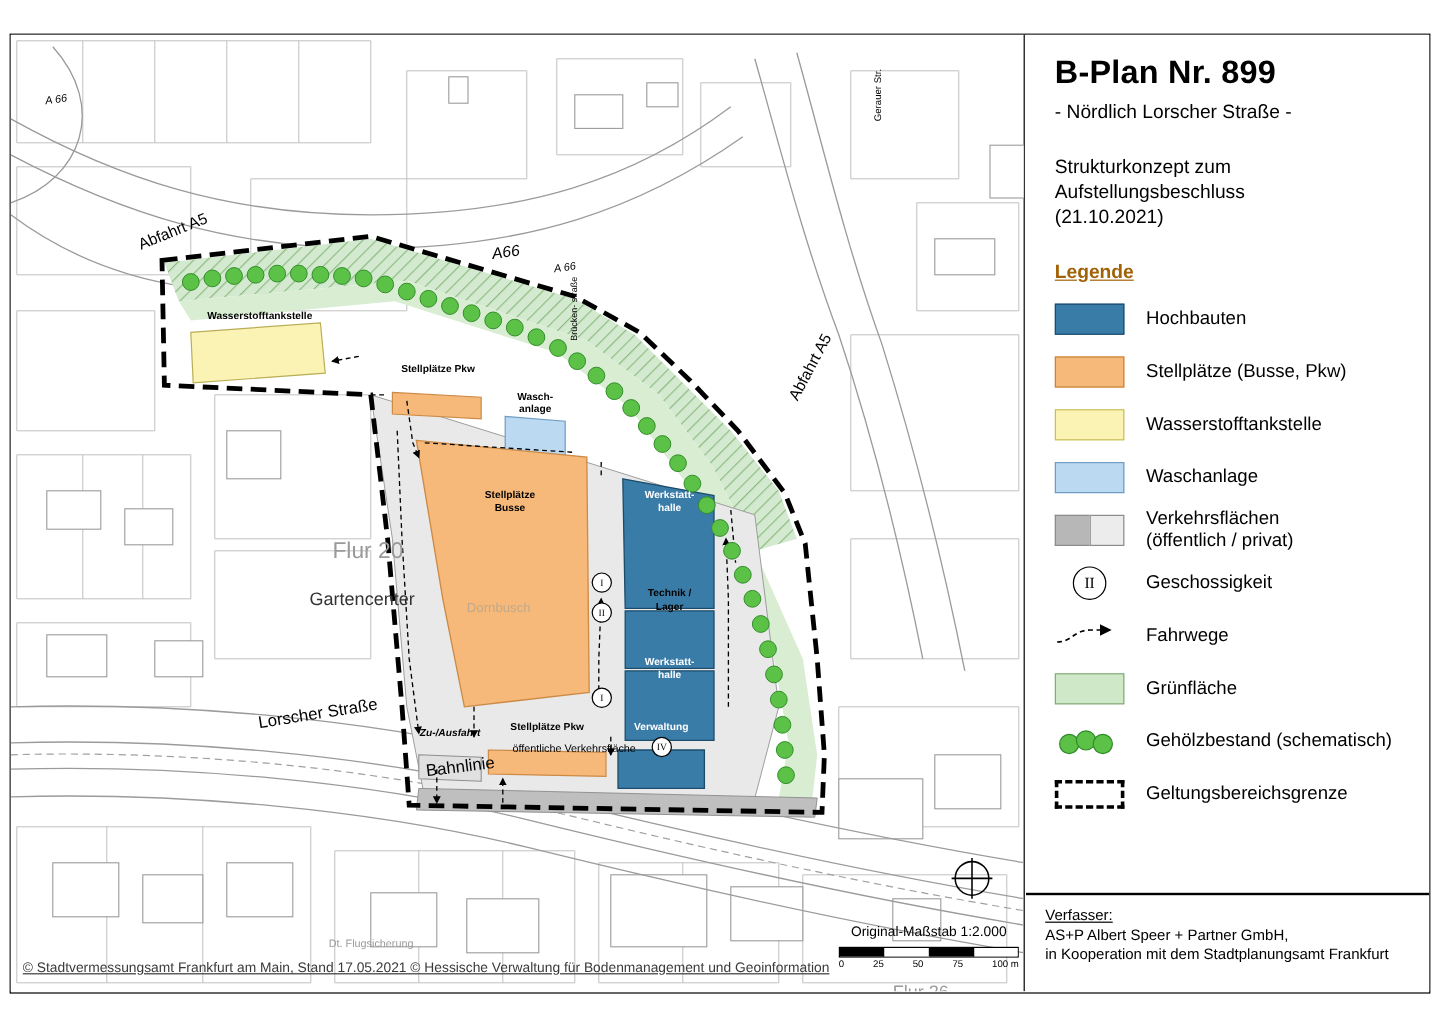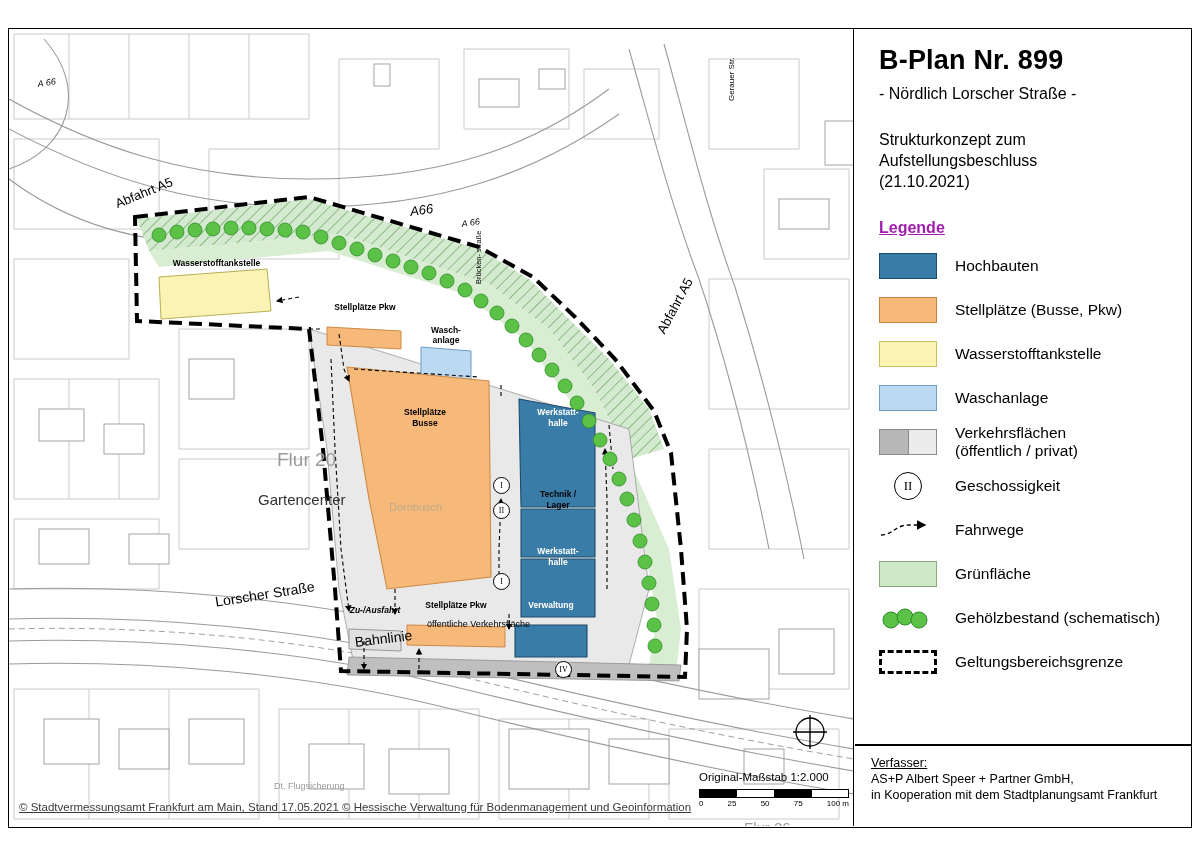--- a/index.html
+++ b/index.html
@@ -6,21 +6,21 @@
   body{width:1200px;height:850px;font-family:"Liberation Sans",sans-serif;overflow:hidden;}
   #sheet{position:relative;width:1200px;height:850px;}
   .frame{position:absolute;left:8px;top:28px;width:1184px;height:800px;border:1.5px solid #000;box-sizing:border-box;background:#fff;}
   .map-pane{position:absolute;left:0;top:0;width:845px;height:797px;overflow:hidden;background:#ffffff;border-right:1.5px solid #000;box-sizing:border-box;}
   .legend-pane{position:absolute;left:846px;top:0;width:336px;height:797px;box-sizing:border-box;background:#fff;}
 
   
   .lg-title{position:absolute;left:24px;top:16px;font-size:27px;font-weight:bold;letter-spacing:.2px;color:#000;}
   .lg-sub{position:absolute;left:24px;top:56px;font-size:16px;color:#000;}
   .lg-block{position:absolute;left:24px;top:100px;font-size:16px;line-height:21px;color:#000;}
-  .lg-legend-head{position:absolute;left:24px;top:190px;font-size:16px;font-weight:bold;text-decoration:underline;color:#a21caf;}
+  .lg-legend-head{position:absolute;left:24px;top:190px;font-size:16px;font-weight:bold;text-decoration:underline;color:#a16207;}
 
   .legend-list{position:absolute;left:24px;top:218px;width:300px;}
   .legend-row{display:flex;align-items:center;min-height:38px;margin-bottom:6px;}
   .sw{width:58px;min-width:58px;height:26px;margin-right:18px;box-sizing:border-box;}
   .sw-wrap{width:58px;min-width:58px;margin-right:18px;display:flex;align-items:center;justify-content:center;}
   .lbl{font-size:15.5px;line-height:18px;color:#000;}
 
   .sw-hoch{background:#3a7ca8;border:1px solid #1d4c6b;}
   .sw-stell{background:#f6b97a;border:1px solid #c8833f;}
   .sw-h2{background:#fbf3b4;border:1px solid #c9bf5e;}
@@ -39,21 +39,21 @@
 
   
   .foot-rule{position:absolute;left:0;top:715px;width:336px;height:1.5px;background:#000;}
   .verfasser{position:absolute;left:16px;top:726px;font-size:12.5px;line-height:16px;color:#000;}
   .verfasser u{text-decoration:underline;}
 
   .copyright{position:absolute;left:10px;top:772px;font-size:11.5px;color:#3a3a3a;white-space:nowrap;text-decoration:underline;}
 
   
   .scale-wrap{position:absolute;left:690px;top:742px;width:150px;}
-  .scale-label{font-size:11.5px;color:#000;text-align:left;white-space:nowrap;}
+  .scale-label{font-size:11.5px;color:#000;text-align:center;white-space:nowrap;}
   .scale-bar{margin-top:6px;display:flex;height:7px;border:1px solid #000;}
   .scale-bar div{flex:1;border-right:1px solid #000;}
   .scale-bar div:last-child{border-right:none;}
   .scale-ticks{display:flex;font-size:8px;margin-top:1px;justify-content:space-between;}
   .cad{position:absolute;left:0;top:0;width:845px;height:797px;}
   svg{display:block;}
 
   .maplabel{position:absolute;color:#000;white-space:nowrap;}
   .rot-a5{transform:rotate(-22deg);transform-origin:left top;}
   .rot-a5b{transform:rotate(-62deg);transform-origin:left top;}
@@ -298,21 +298,21 @@
         <span>halle</span>
       </div>
       <div class="boxlabel tiny" style="left:504px;top:571px;width:76px;color:#fff;">Verwaltung</div>
       <div class="boxlabel tiny" style="left:398px;top:571px;width:98px;">Stellplätze Pkw</div>
       <div class="boxlabel tiny" style="left:336px;top:576px;width:60px;font-style:italic;">Zu-/Ausfahrt</div>
       <div class="maplabel tiny2" style="left:418px;top:590px;">öffentliche Verkehrsfläche</div>
 
       <div class="gesch" style="left:484px;top:448px;">I</div>
       <div class="gesch" style="left:484px;top:473px;">II</div>
       <div class="gesch" style="left:484px;top:544px;">I</div>
-      <div class="gesch" style="left:546px;top:585px;margin-top:47px;">IV</div>
+      <div class="gesch" style="left:534px;top:585px;">IV</div>
 
       <div class="scale-wrap">
         <div class="scale-label">Original-Maßstab 1:2.000</div>
         <div class="scale-bar">
           <div style="background:#000"></div>
             <div style="background:#fff"></div>
           <div style="background:#000"></div>
             <div style="background:#fff"></div>
         </div>
         <div class="scale-ticks">

